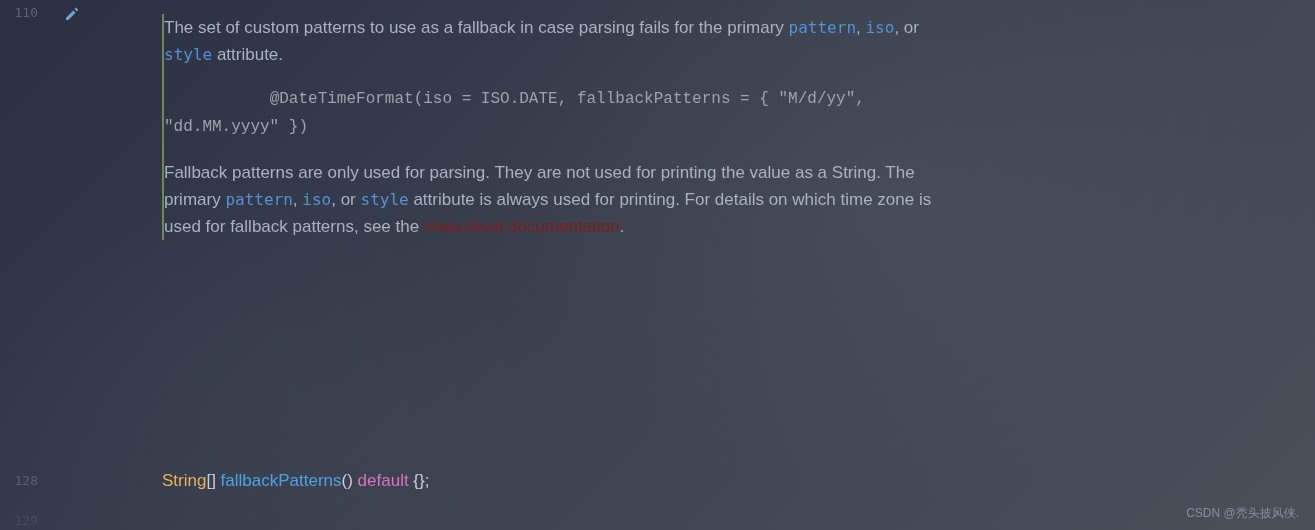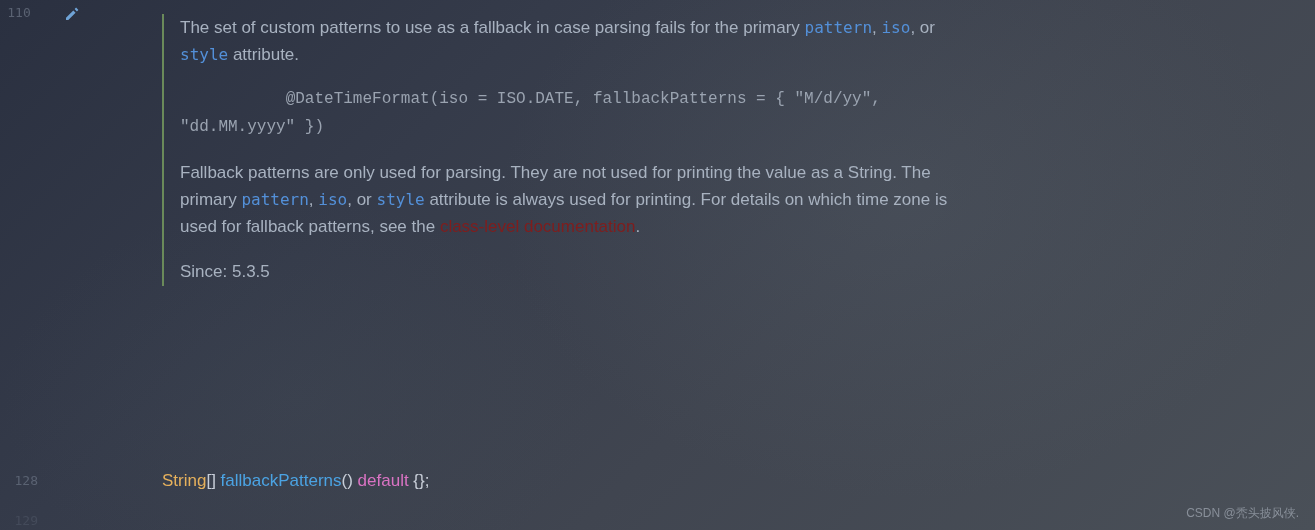--- a/index.html
+++ b/index.html
@@ -20,37 +20,36 @@
     .gutter {
       width: 48px;
       padding-top: 2px;
       text-align: right;
       padding-right: 10px;
       font-family: "Consolas", "Monaco", monospace;
       font-size: 13px;
       color: #5a6272;
       flex-shrink: 0;
     }
-    .gutter .line-num { height: 22px; line-height: 22px; text-align: center; }
+    .gutter .line-num { height: 22px; line-height: 22px; }
     .gutter .ln-bottom { position: absolute; bottom: 42px; left: 0; width: 48px; text-align: right; padding-right: 10px; }
     .gutter .ln-bottom2 { position: absolute; bottom: 2px; left: 0; width: 48px; text-align: right; padding-right: 10px; opacity: 0.4; }
     .actions {
       width: 44px;
       padding-top: 6px;
       flex-shrink: 0;
     }
     .edit-icon {
       width: 16px; height: 16px;
       margin-left: 16px;
       color: #6fa3d6;
     }
     .content-col { flex: 1; padding-right: 140px; position: relative; }
     .doc-block {
       border-left: 2px solid #6a8a5a;
-      padding-left: 16px;
       margin: 14px 11px 22px 70px;
       max-width: 800px;
     }
     .doc-block p {
       font-size: 17px;
       line-height: 1.6;
       color: #a8b2c0;
       margin-bottom: 18px;
       font-weight: 400;
     }
@@ -110,22 +109,19 @@
   </div>
   <div class="content-col">
     <div class="doc-block">
       <p>
         <span>The set of custom patterns to use as a fallback in case parsing fails for the primary </span><span class="inline-code">pattern</span><span>, </span><span class="inline-code">iso</span><span>, or </span><span class="inline-code">style</span><span> attribute.</span>
       </p>
       <div class="code-example">           @DateTimeFormat(iso = ISO.DATE, fallbackPatterns = { "M/d/yy", "dd.MM.yyyy" })</div>
       <p>
         <span>Fallback patterns are only used for parsing. They are not used for printing the value as a String. The primary </span><span class="inline-code">pattern</span><span>, </span><span class="inline-code">iso</span><span>, or </span><span class="inline-code">style</span><span> attribute is always used for printing. For details on which time zone is used for fallback patterns, see the </span><span class="link">class-level documentation</span><span>.</span>
       </p>
-      <p class="since-line">
-        <span>Since: </span><span>5.3.5</span>
-      </p>
     </div>
     <div class="code-line">
       <span class="tok-type">String</span><span class="tok-brackets">[] </span><span class="tok-method">fallbackPatterns</span><span class="tok-brackets">() </span><span class="tok-keyword">default </span><span class="tok-braces">{}</span><span class="tok-semi">;</span>
     </div>
   </div>
 </div>
 <div class="watermark">CSDN @秃头披风侠.</div>
 
 </body></html>

